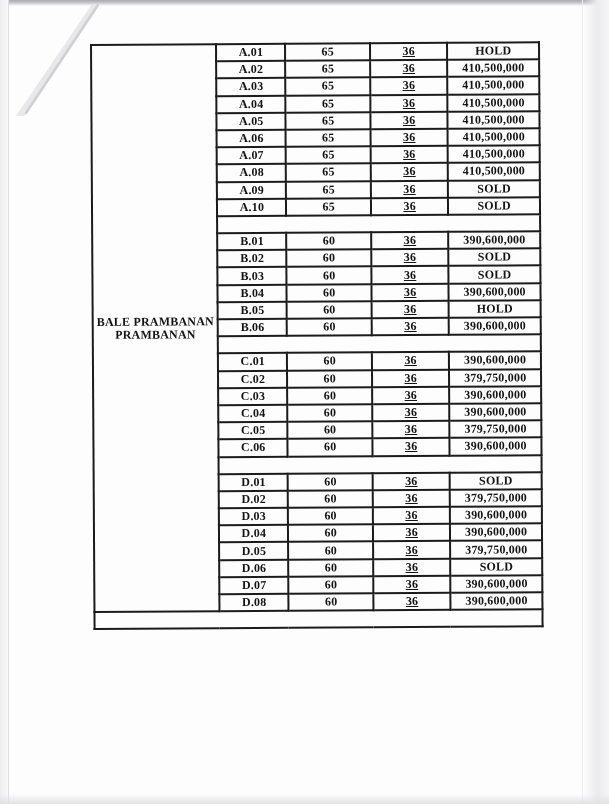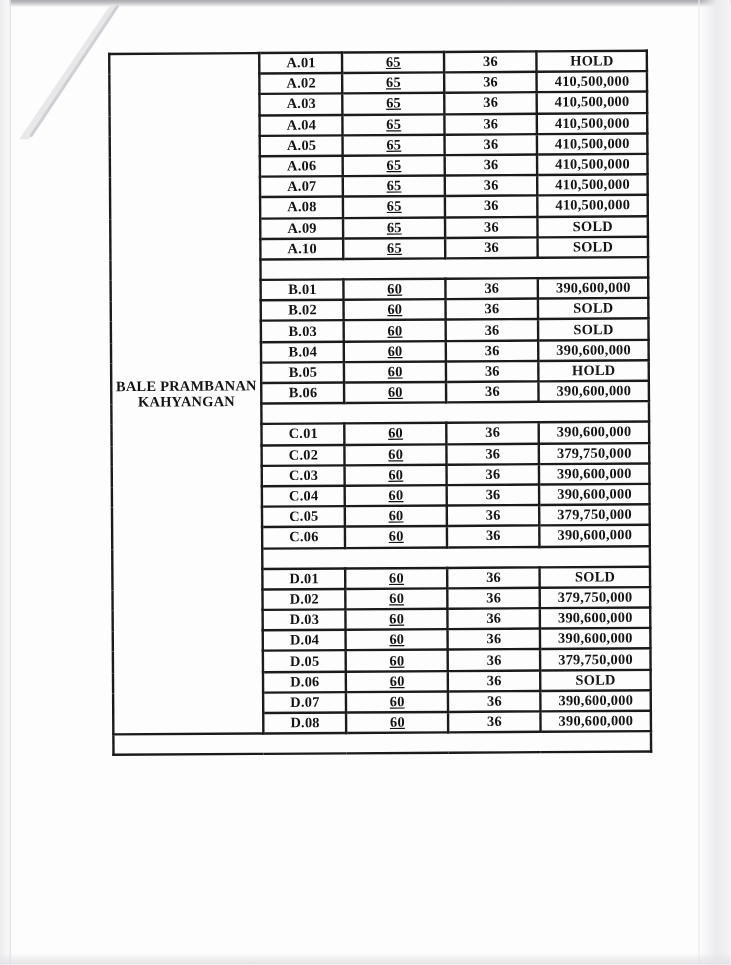--- a/index.html
+++ b/index.html
@@ -62,22 +62,22 @@
     letter-spacing: 0.2px;
   }
   td.project-cell {
     width: 121px;
     font-size: 12.5px;
     line-height: 15px;
     padding: 0 1px;
     white-space: normal;
   }
   td.unit-cell  { width: 66px; margin-left: 40px; }
-  td.land-cell  { width: 81px; text-decoration: underline; }
-  td.building-cell { width: 74px; }
+  td.land-cell  { width: 81px; }
+  td.building-cell { width: 74px; text-decoration: underline; }
   td.price-cell { width: 88px; }
   td.gap-cell   { height: 12px; }
   td.bottom-cell { height: 17px; }
 </style>
 </head>
 <body>
 
 <div class="page">
 
   <div class="edge-top"></div>
@@ -88,21 +88,21 @@
     <polygon points="100,4 24,116 16,116 92,4" fill="#e6e6e9" opacity="0.9"></polygon>
     <line x1="98" y1="5" x2="26" y2="113" stroke="#cfcfd4" stroke-width="2.5" stroke-linecap="round"></line>
   </svg>
 
   <div class="table-wrap">
     <table class="price-table">
       <tbody>
           <tr>
             <td class="project-cell" rowspan="33">
               <div>BALE PRAMBANAN</div>
-              <div>KAHYANGAN</div>
+              <div>PRAMBANAN</div>
             </td>
             <td class="unit-cell">A.01</td>
             <td class="land-cell">65</td>
             <td class="building-cell">36</td>
             <td class="price-cell">HOLD</td>
           </tr>
           <tr>
             <td class="unit-cell">A.02</td>
             <td class="land-cell">65</td>
             <td class="building-cell">36</td>

